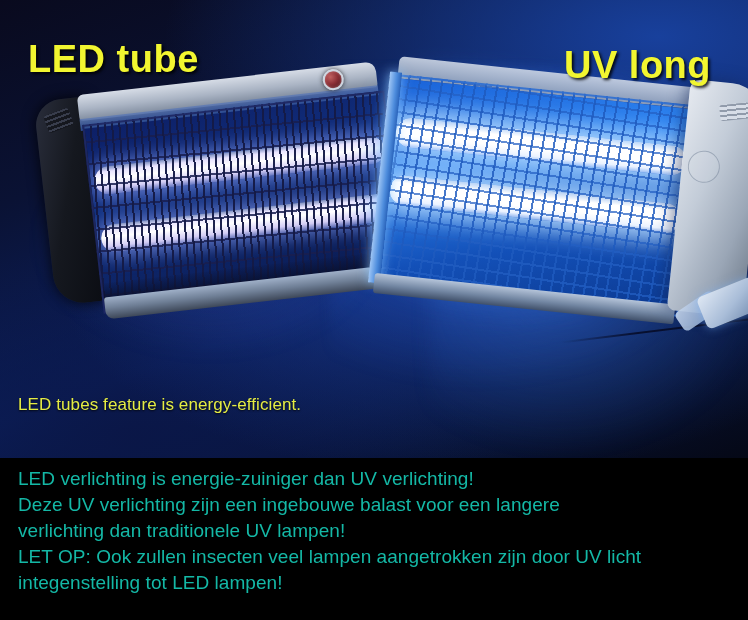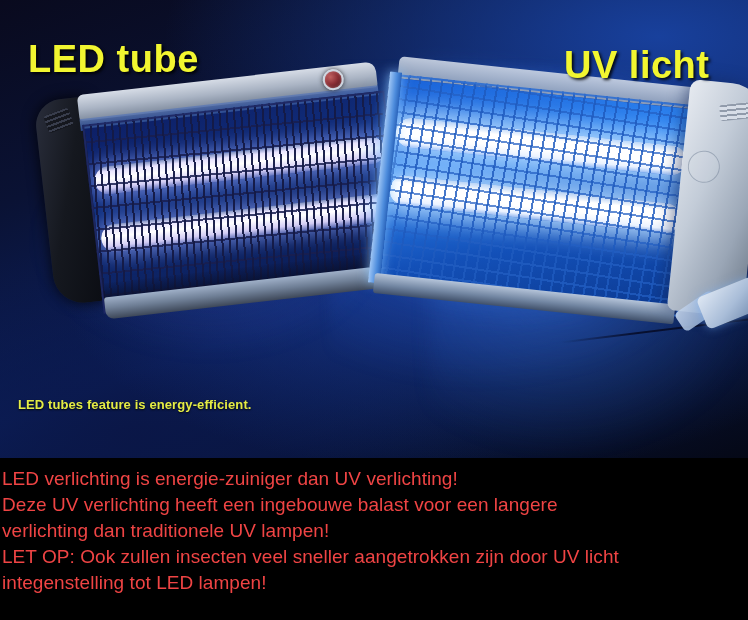--- a/index.html
+++ b/index.html
@@ -103,33 +103,33 @@
         border-radius:6px;box-shadow:0 0 10px rgba(120,180,255,.5);}
   .cable2{position:absolute;left:676px;top:300px;width:44px;height:22px;
         transform:rotate(-34deg);
         background:linear-gradient(150deg,#c8d8ee 0%,#7e9bc4 100%);border-radius:5px;opacity:.9;}
   .cordline{position:absolute;left:560px;top:330px;width:190px;height:2px;
         background:linear-gradient(90deg,rgba(10,20,60,0) 0%,rgba(6,12,40,.9) 40%,rgba(6,12,40,.95) 100%);
         transform:rotate(-7deg);}
 
   
   .caption{position:absolute;left:18px;top:392px;width:716px;}
-  .caption .line{color:#e4ec45;font-size:13px;line-height:25px;font-weight:700;
+  .caption .line{color:#e4ec45;font-size:17px;line-height:25px;font-weight:400;
         letter-spacing:.1px;text-shadow:0 1px 2px rgba(0,0,0,.85);white-space:nowrap;}
 
   
   .title{position:absolute;font-weight:bold;color:#f2f630;font-size:38px;
          letter-spacing:.5px;text-shadow:2px 2px 3px rgba(0,0,0,.85);}
   .title.left{left:28px;top:38px;}
   .title.right{left:564px;top:44px;}
 
   
   .blackbar{position:absolute;left:0;top:458px;width:748px;height:162px;background:#000;}
-  .blackbar .dl{color:#ef4444;font-size:19px;line-height:26px;font-weight:400;
-        padding-left:2px;white-space:nowrap;letter-spacing:.05px;}
+  .blackbar .dl{color:#14b8a6;font-size:19px;line-height:26px;font-weight:400;
+        padding-left:18px;white-space:nowrap;letter-spacing:.05px;}
   .blackbar .pad{height:8px;}
 </style>
 </head>
 <body>
 
 <div id="root">
 
   <div class="photo">
     <div class="halo1"></div>
     <div class="halo2"></div>
@@ -166,29 +166,29 @@
       <div class="sidepanel"></div>
       <div class="dial"></div>
       <div class="vents"></div>
     </div>
 
     <div class="cordline"></div>
     <div class="cable2"></div>
     <div class="cable"></div>
 
     <div class="title left">LED tube</div>
-    <div class="title right">UV licht</div>
+    <div class="title right">UV long</div>
 
     <div class="caption">
       <div class="line">LED tubes feature is energy-efficient.</div>
     </div>
   </div>
 
   <div class="blackbar">
     <div class="pad"></div>
     <div class="dl">LED verlichting is energie-zuiniger dan UV verlichting!</div>
-    <div class="dl">Deze UV verlichting heeft een ingebouwe balast voor een langere</div>
+    <div class="dl">Deze UV verlichting zijn een ingebouwe balast voor een langere</div>
     <div class="dl">verlichting dan traditionele UV lampen!</div>
-    <div class="dl">LET OP: Ook zullen insecten veel sneller aangetrokken zijn door UV licht</div>
+    <div class="dl">LET OP: Ook zullen insecten veel lampen aangetrokken zijn door UV licht</div>
     <div class="dl">integenstelling tot LED lampen!</div>
   </div>
 
 </div>
 
 </body></html>

